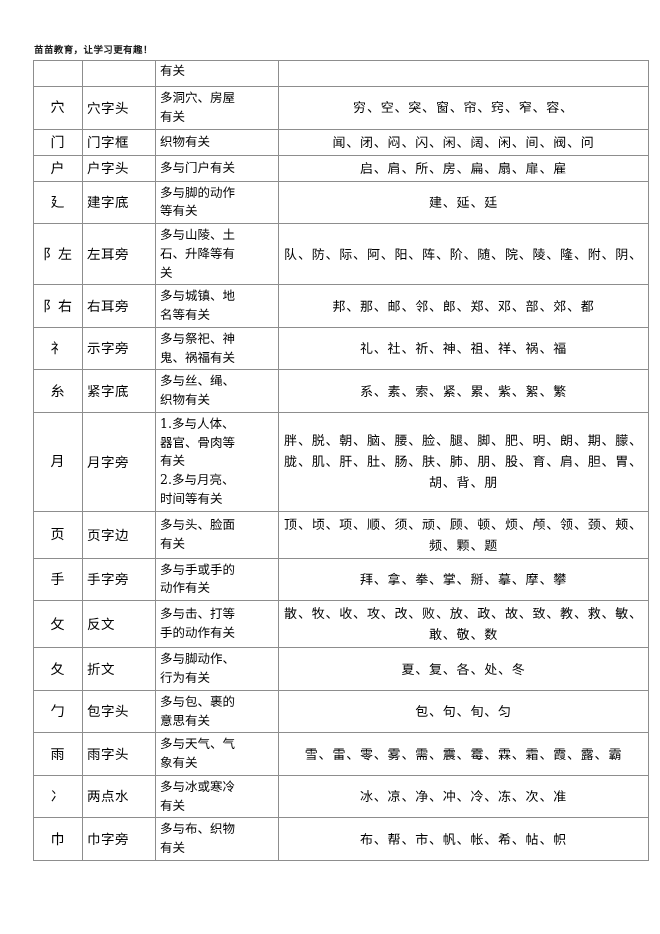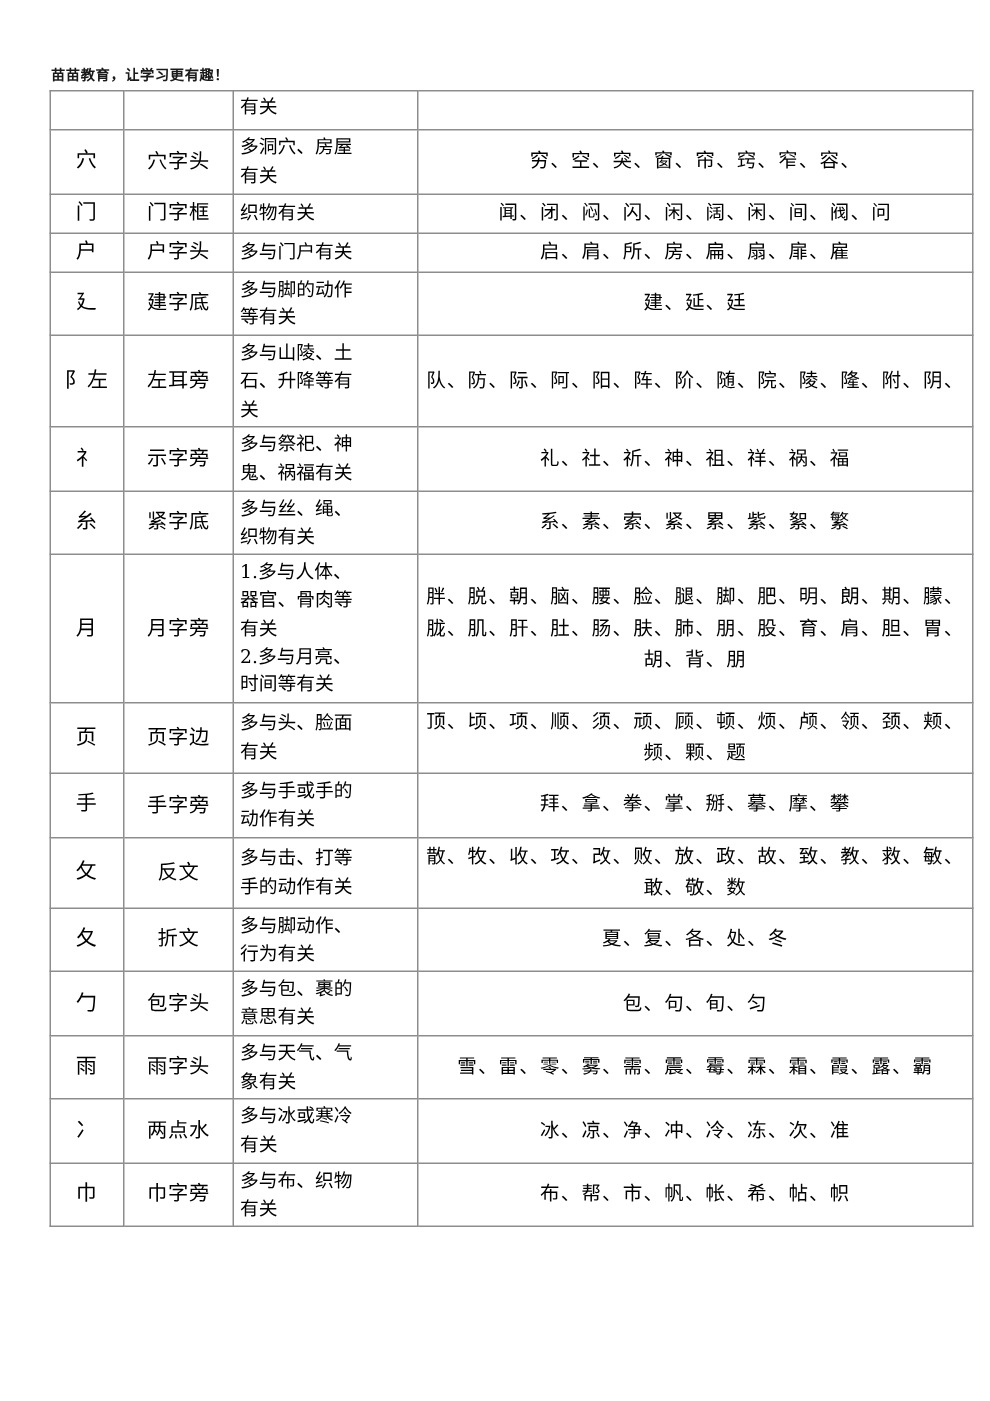--- a/index.html
+++ b/index.html
@@ -57,21 +57,21 @@
     box-sizing: border-box;
   }
   td.cell-radical {
     text-align: center;
     font-size: 14px;
     line-height: 1.35;
     letter-spacing: 1px;
     white-space: nowrap;
   }
   td.cell-name {
-    text-align: center;
+    text-align: left;
     font-size: 13.5px;
     line-height: 1.35;
     letter-spacing: 0.5px;
     white-space: nowrap;
   }
   td.cell-meaning {
     text-align: left;
     font-size: 12.5px;
     line-height: 1.5;
     padding-left: 5px;
@@ -158,20 +158,29 @@
             <td class="cell-radical">阝左</td>
             <td class="cell-name">左耳旁</td>
             <td class="cell-meaning">
               <span class="mline">多与山陵、土</span>
               <span class="mline">石、升降等有</span>
               <span class="mline">关</span>
             </td>
             <td class="cell-examples">队、防、际、阿、阳、阵、阶、随、院、陵、隆、附、阴、</td>
           </tr>
           <tr>
+            <td class="cell-radical">阝右</td>
+            <td class="cell-name">右耳旁</td>
+            <td class="cell-meaning">
+              <span class="mline">多与城镇、地</span>
+              <span class="mline">名等有关</span>
+            </td>
+            <td class="cell-examples">邦、那、邮、邻、郎、郑、邓、部、郊、都</td>
+          </tr>
+          <tr>
             <td class="cell-radical">礻</td>
             <td class="cell-name">示字旁</td>
             <td class="cell-meaning">
               <span class="mline">多与祭祀、神</span>
               <span class="mline">鬼、祸福有关</span>
             </td>
             <td class="cell-examples">礼、社、祈、神、祖、祥、祸、福</td>
           </tr>
           <tr>
             <td class="cell-radical">糸</td>

